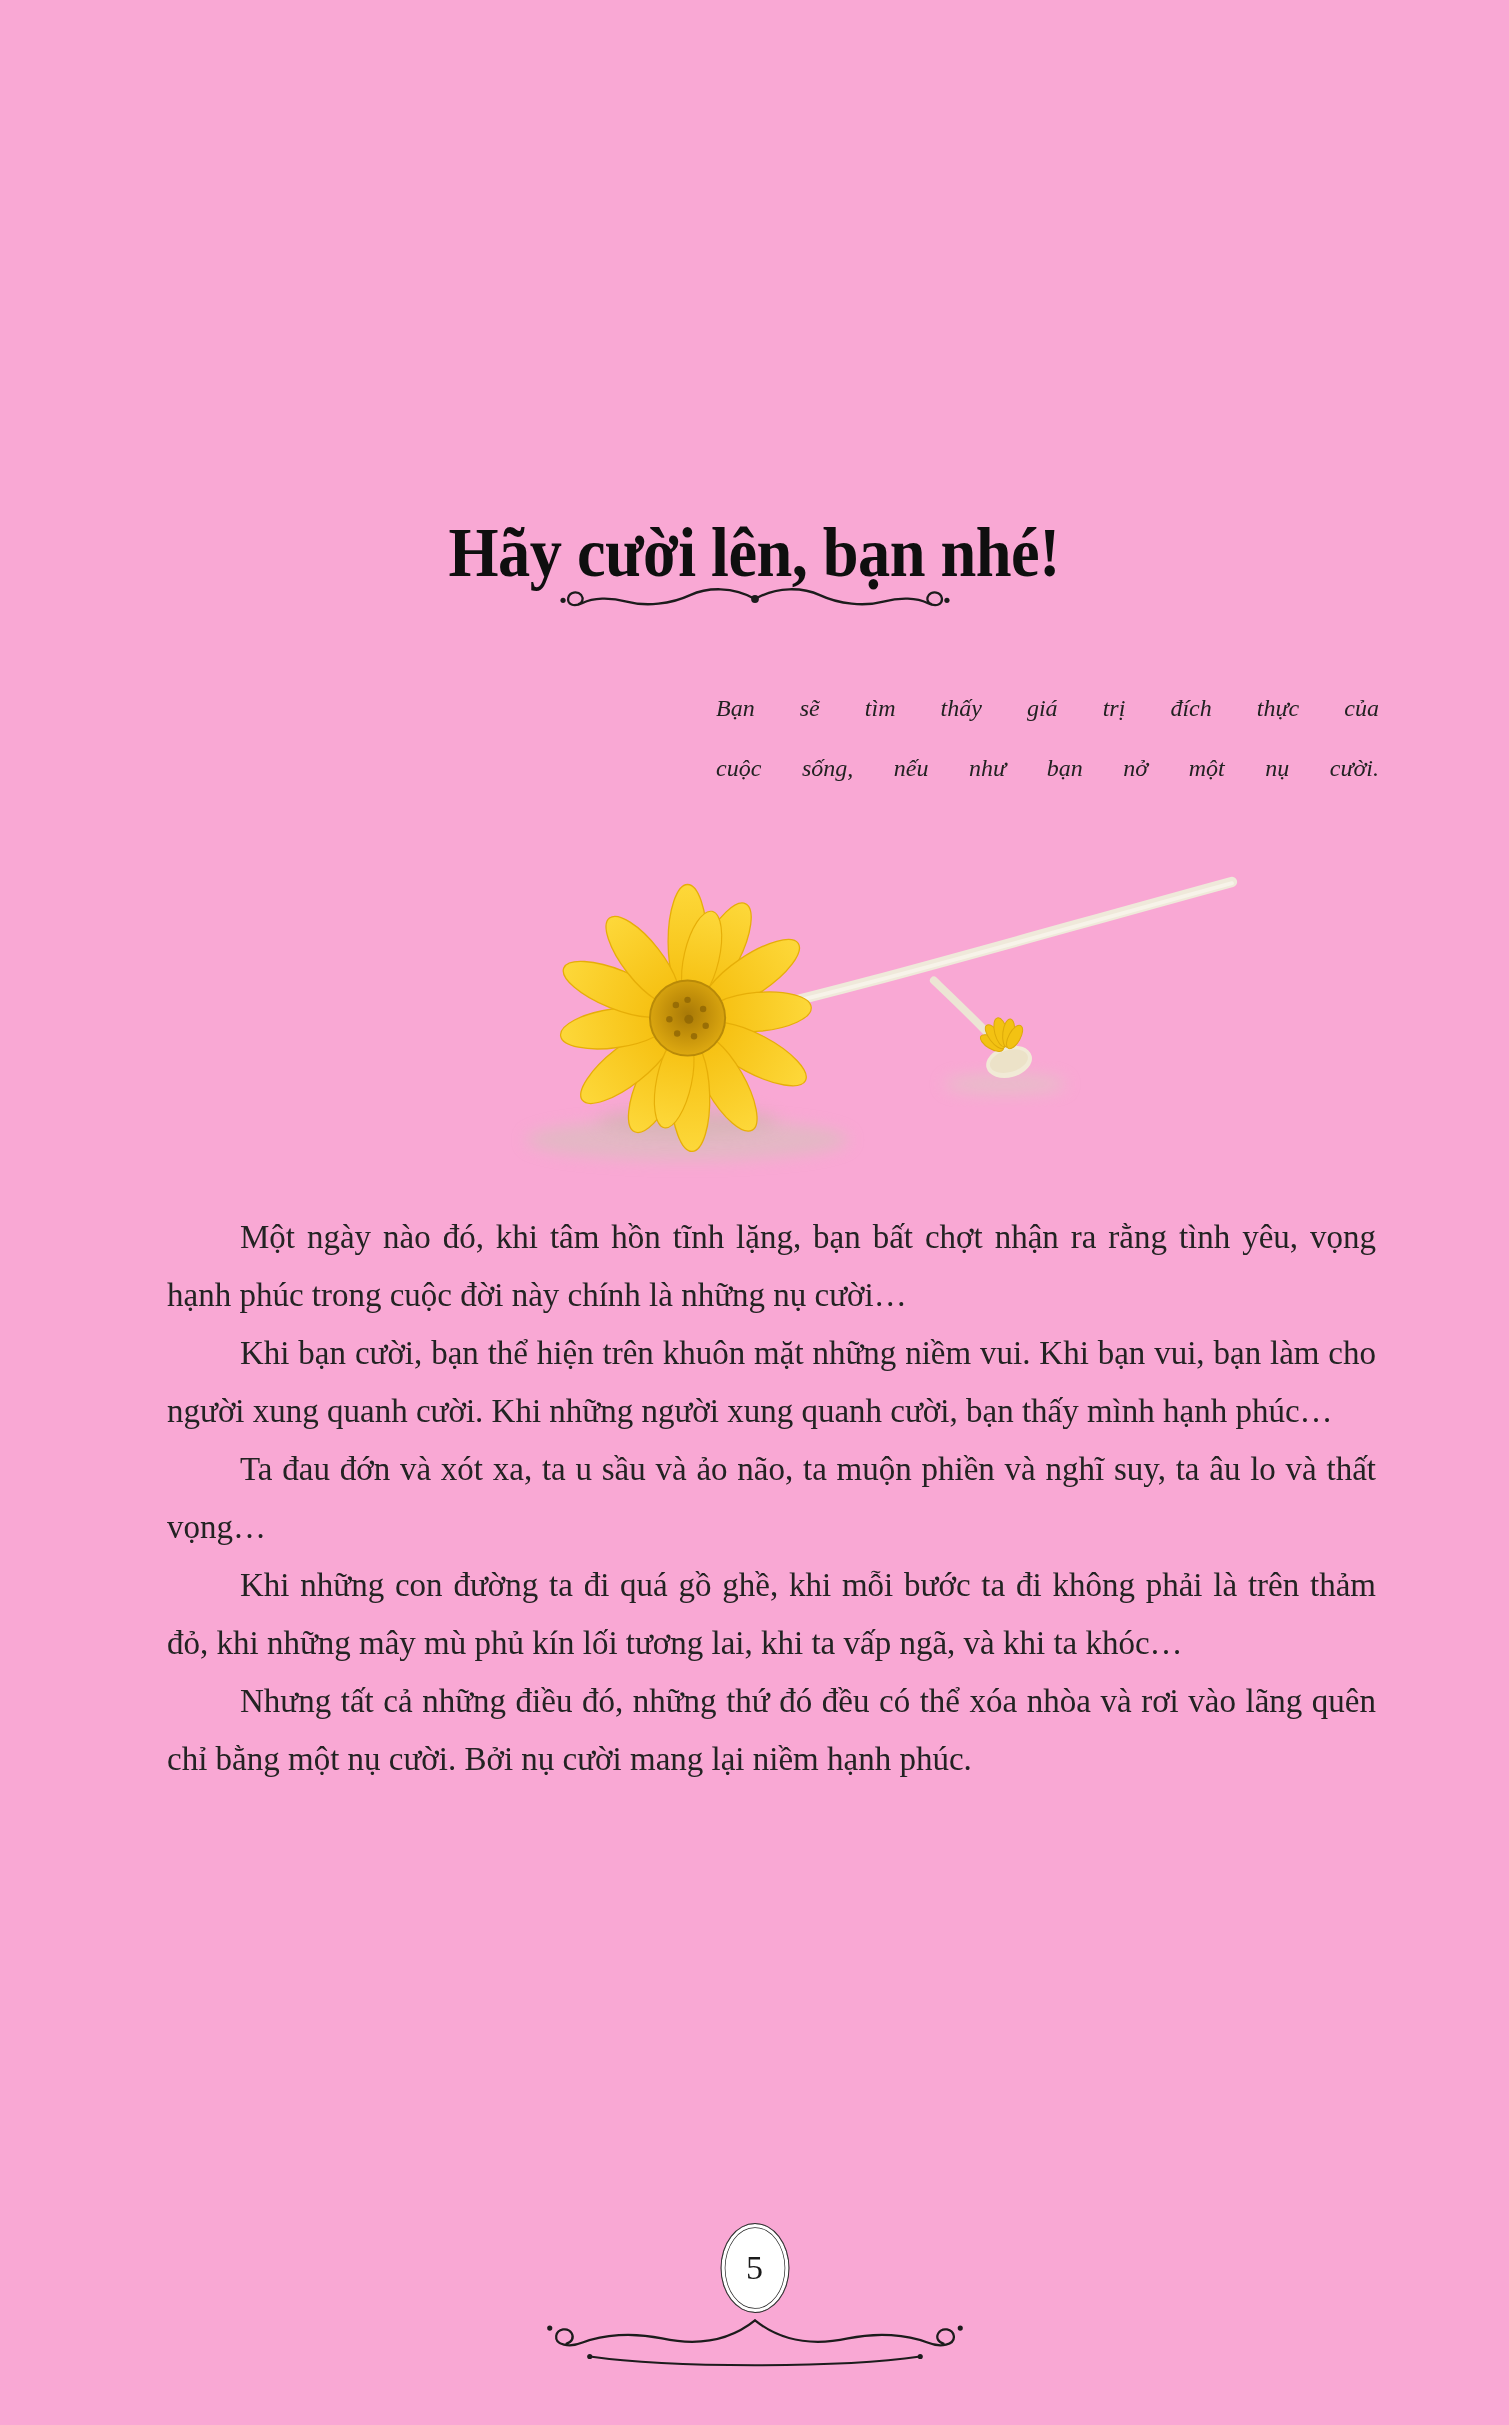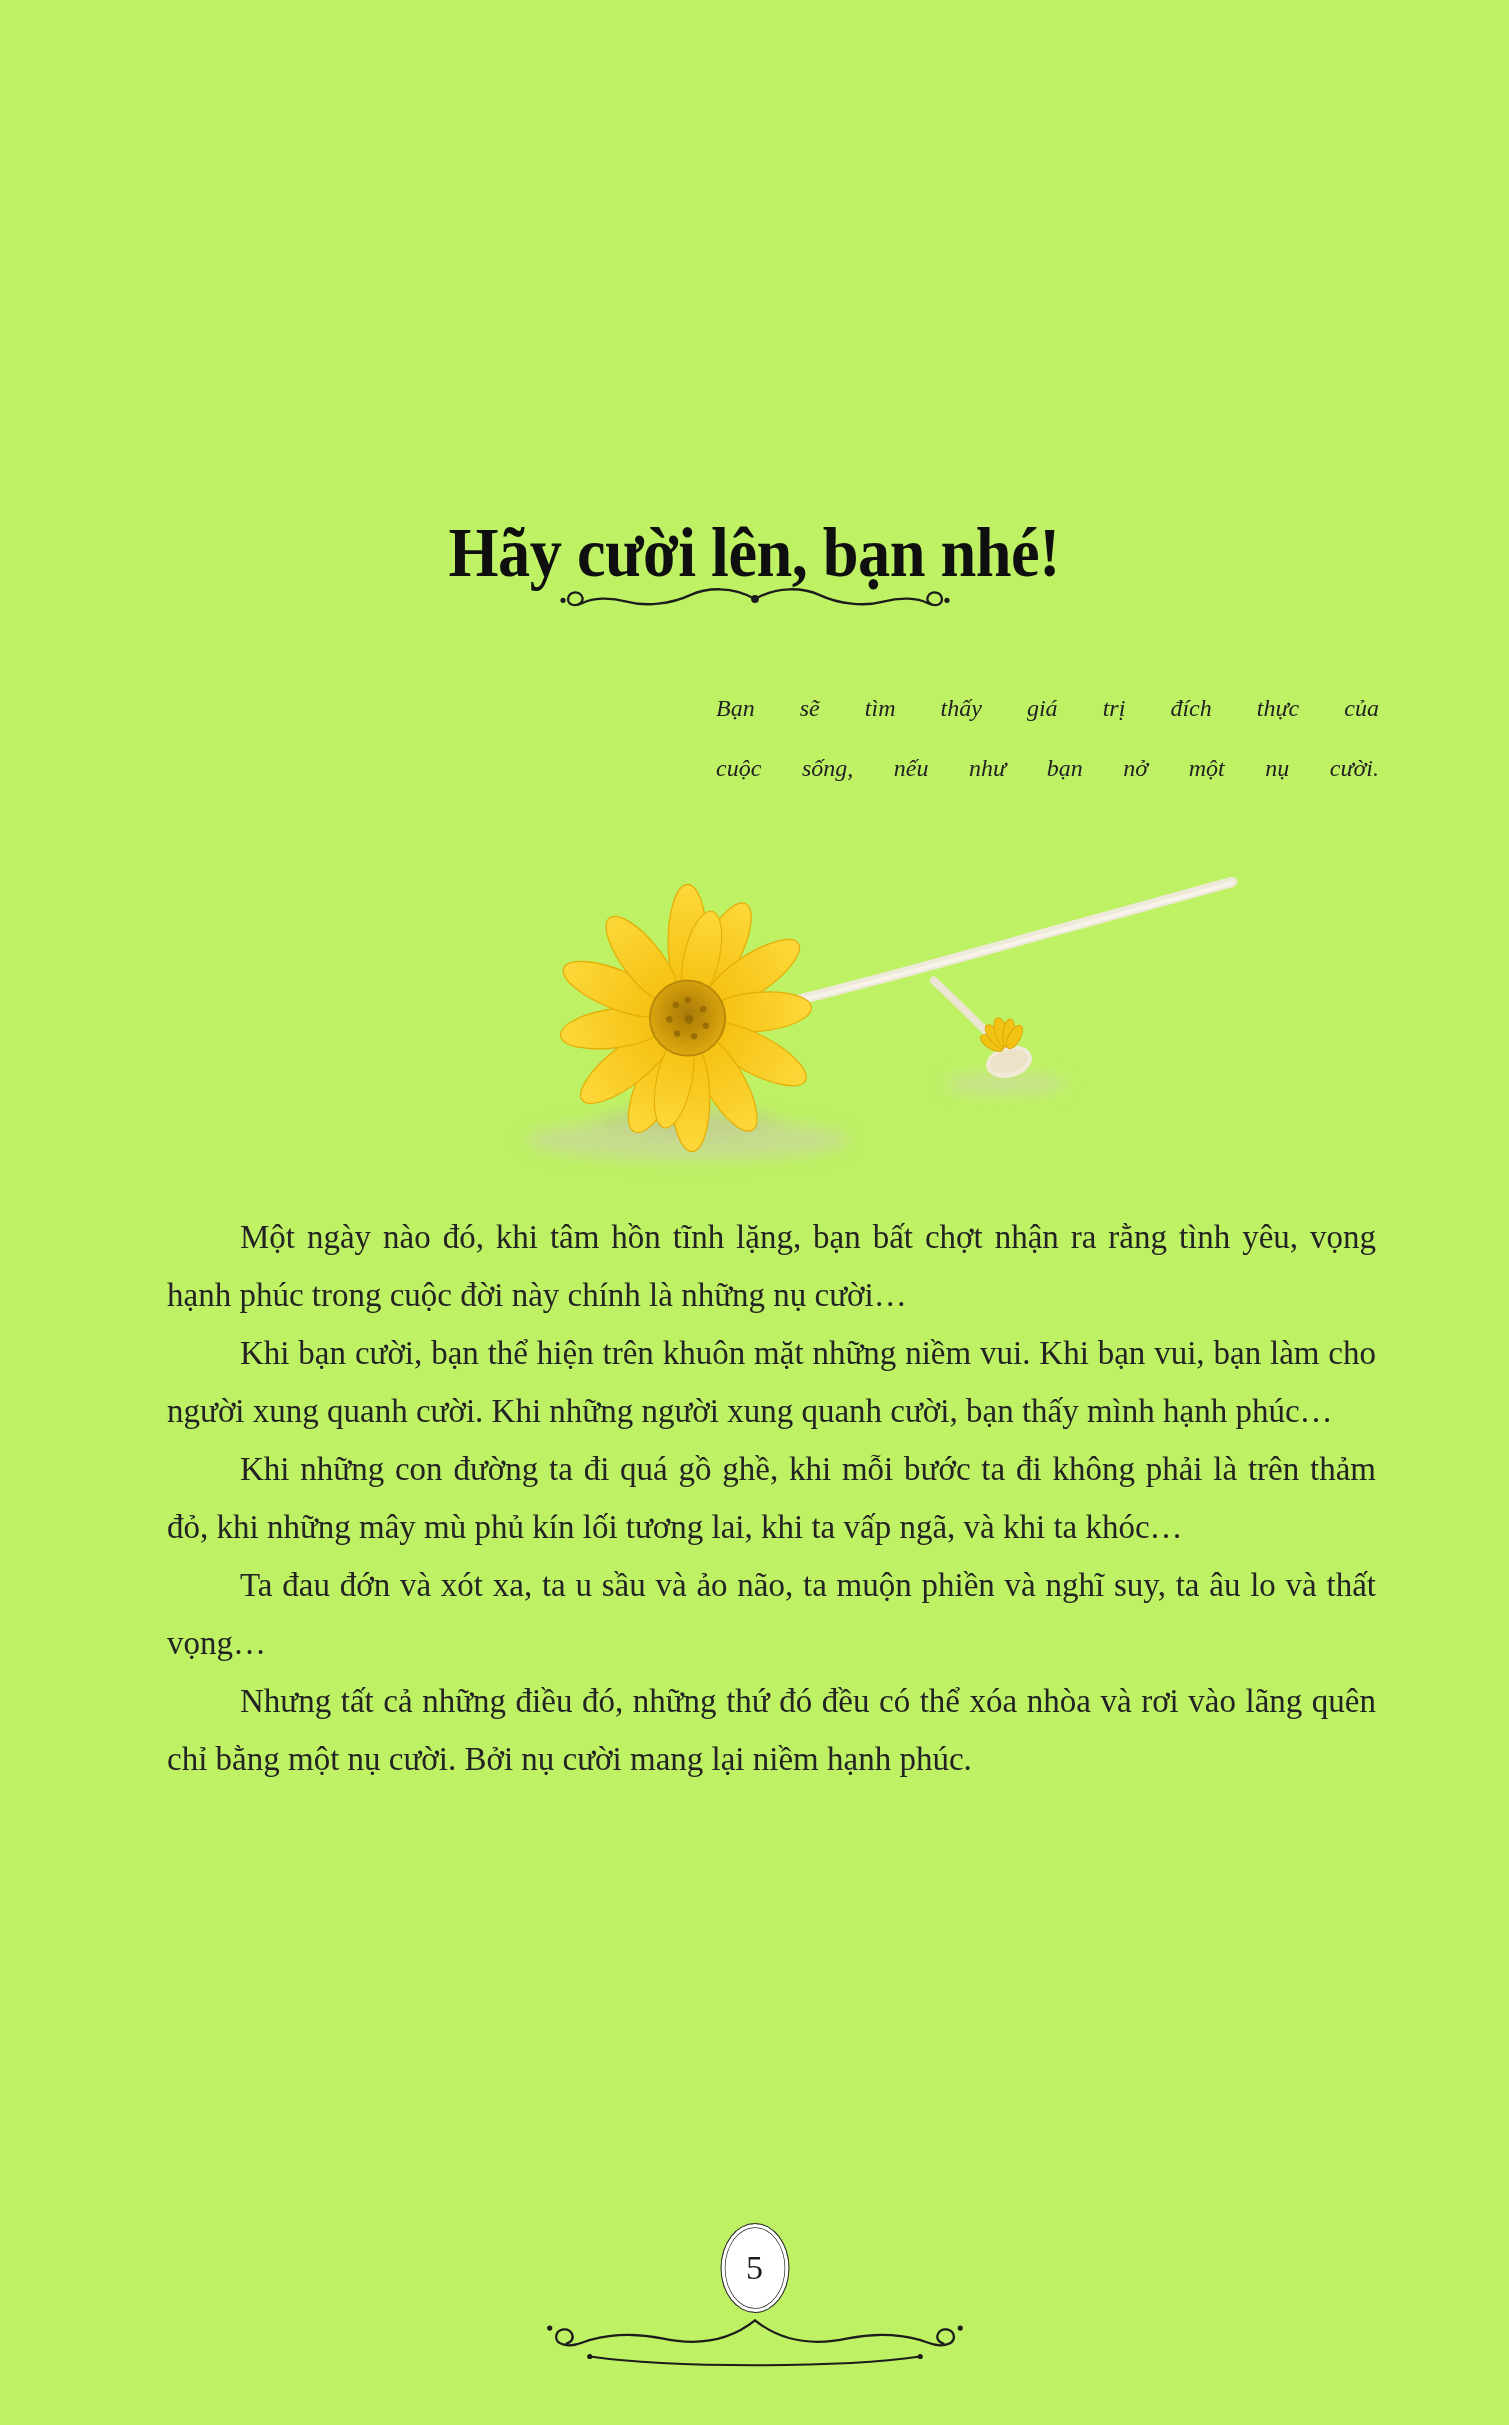--- a/index.html
+++ b/index.html
@@ -4,21 +4,21 @@
 <style>
   html, body {
     margin: 0;
     padding: 0;
     background: #ffffff;
   }
   .page {
     position: relative;
     width: 1509px;
     height: 2426px;
-    background: #bef264;
+    background: #f9a8d4;
     font-family: "Liberation Serif", serif;
     color: #1f1f1f;
     overflow: hidden;
   }
 
   
   .title {
     position: absolute;
     top: 466px;
     left: 0;
@@ -216,22 +216,22 @@
         </g>
       </g>
     </svg>
   </div>
 
   <div class="body-text">
     <p>
       <span>Một ngày nào đó, khi tâm hồn tĩnh lặng, bạn bất chợt nhận ra rằng </span><span class="it">tình yêu</span><span>, vọng </span><span class="it">hạnh phúc</span><span> trong </span><span class="it">cuộc đời</span><span> này chính là những nụ cười…</span>
     </p>
     <p>Khi bạn cười, bạn thể hiện trên khuôn mặt những niềm vui. Khi bạn vui, bạn làm cho người xung quanh cười. Khi những người xung quanh cười, bạn thấy mình hạnh phúc…</p>
+    <p>Ta đau đớn và xót xa, ta u sầu và ảo não, ta muộn phiền và nghĩ suy, ta âu lo và thất vọng…</p>
     <p>Khi những con đường ta đi quá gồ ghề, khi mỗi bước ta đi không phải là trên thảm đỏ, khi những mây mù phủ kín lối tương lai, khi ta vấp ngã, và khi ta khóc…</p>
-    <p>Ta đau đớn và xót xa, ta u sầu và ảo não, ta muộn phiền và nghĩ suy, ta âu lo và thất vọng…</p>
     <p>Nhưng tất cả những điều đó, những thứ đó đều có thể xóa nhòa và rơi vào lãng quên chỉ bằng một nụ cười. Bởi nụ cười mang lại niềm hạnh phúc.</p>
   </div>
 
   <div class="flourish-bottom">
     <svg width="441" height="71" viewBox="0 0 680 110" xmlns="http://www.w3.org/2000/svg">
       <g stroke="#1c1c1c" fill="none" stroke-width="3.5" stroke-linecap="round">
         <path d="M340,30 C300,62 252,70 196,58 C150,48 104,52 74,64 C52,73 30,68 32,54 C34,43 50,40 56,50 C60,57 56,64 48,66"></path>
         <g transform="translate(680,0) scale(-1,1)">
           <path d="M340,30 C300,62 252,70 196,58 C150,48 104,52 74,64 C52,73 30,68 32,54 C34,43 50,40 56,50 C60,57 56,64 48,66"></path>
         </g>

